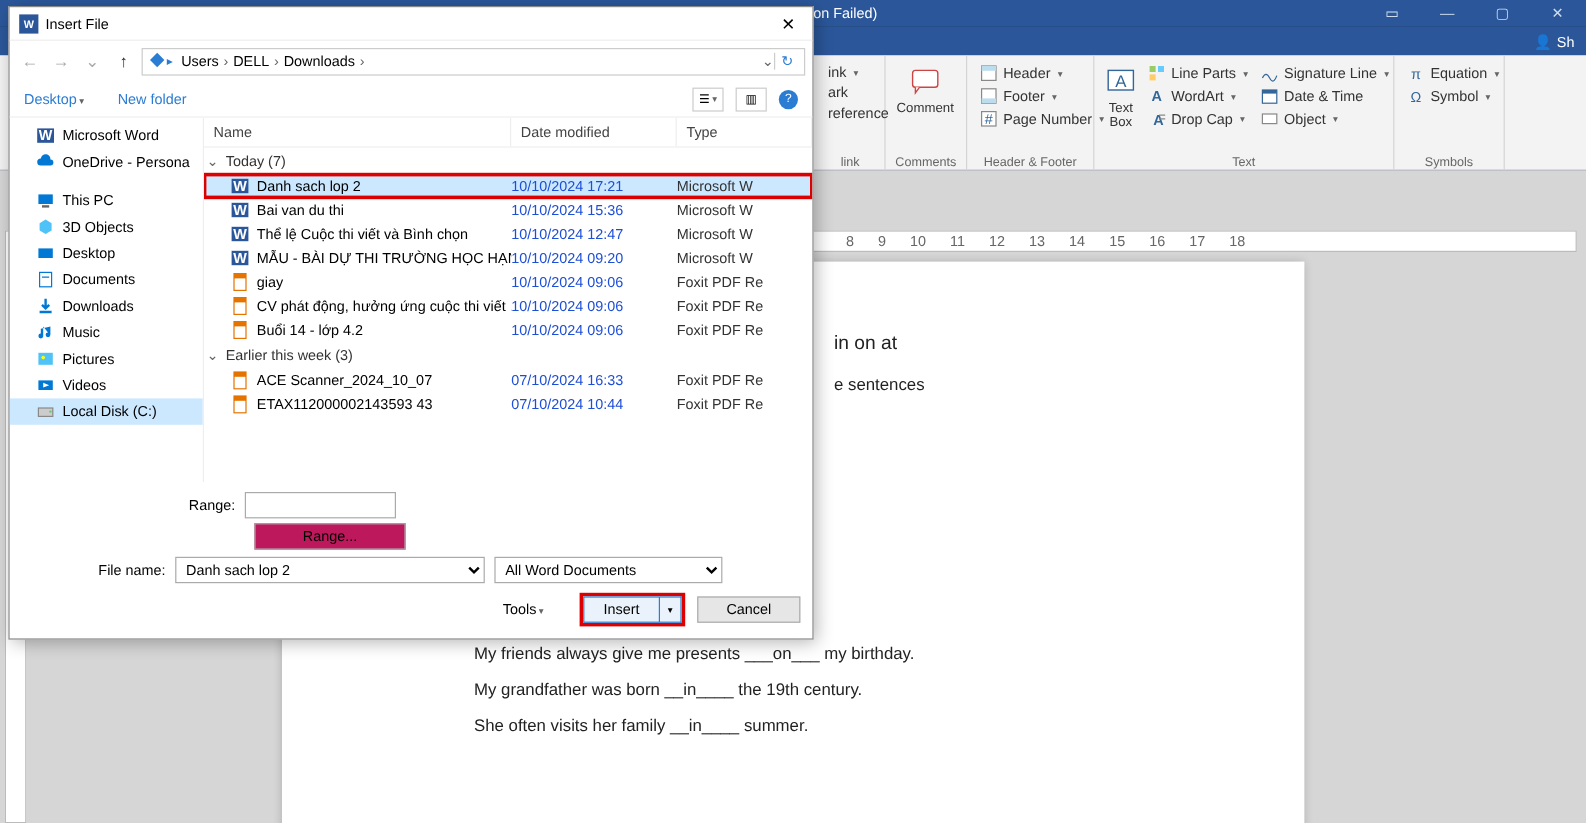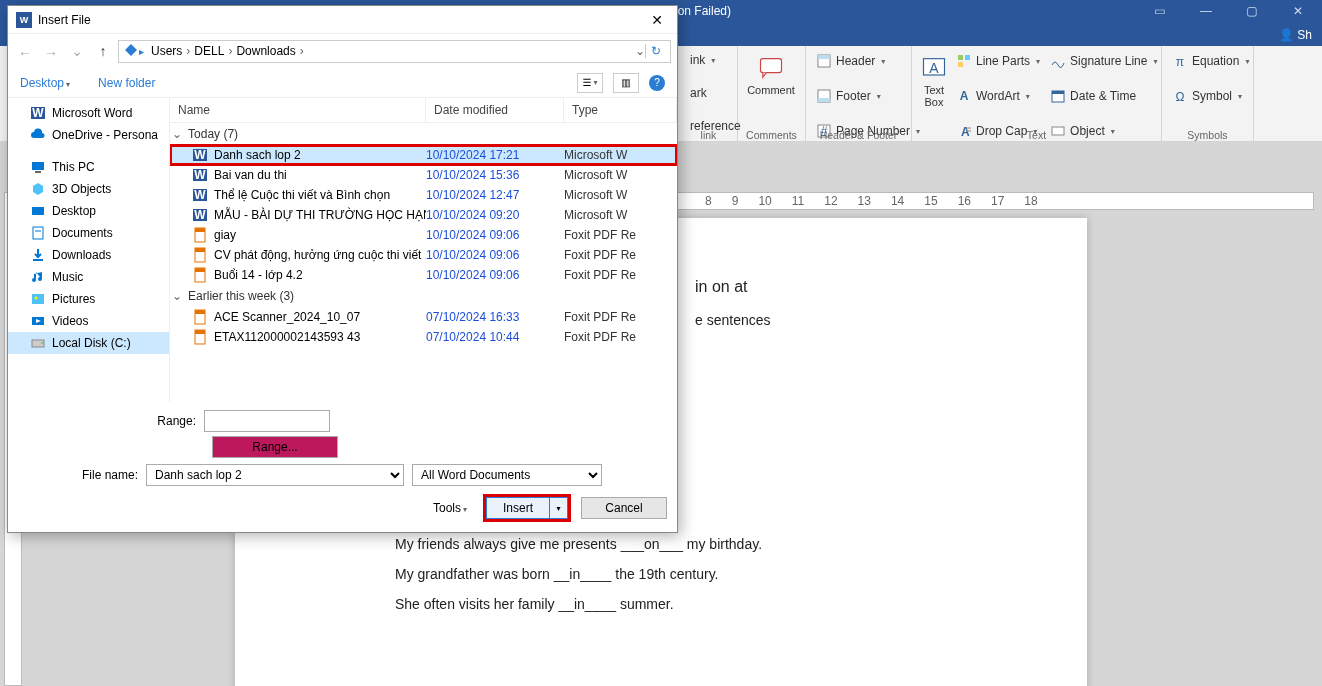--- a/index.html
+++ b/index.html
@@ -11,21 +11,21 @@
 .title-strip .wc { position:absolute; right:4px; display:flex; gap:6px; }
 .title-strip .wc span { width:40px; text-align:center; color:#cde; }
 .ribtabs { height:24px; background:#2b579a; display:flex; align-items:flex-end; }
 .ribtabs .tell { color:#fff; padding:2px 10px; font-size:12px; }
 .ribbon { height:96px; background:#f3f3f3; border-bottom:1px solid #d4d4d4; display:flex; padding-left:680px; }
 .rgrp { border-right:1px solid #d4d4d4; padding:4px 8px 2px; display:flex; flex-direction:column; position:relative; }
 .rgrp .gl { position:absolute; bottom:0; left:0; right:0; text-align:center; font-size:10.5px; color:#666; }
 .rbody { flex:1; display:flex; gap:6px; align-items:flex-start; padding-top:2px; }
 .ritem { display:flex; align-items:center; gap:4px; font-size:12px; color:#333; padding:1px 2px; white-space:nowrap; }
 .ritem .ic { width:16px; height:16px; display:inline-block; }
-.rcol { display:flex; flex-direction:column; gap:17px; }
+.rcol { display:flex; flex-direction:column; gap:1px; }
 .bigbtn { display:flex; flex-direction:column; align-items:center; width:50px; padding-top:2px; }
 .bigbtn .bic { width:28px; height:28px; }
 .bigbtn .blb { font-size:11px; color:#333; margin-top:2px; text-align:center; }
 .dd::after { content:"▾"; font-size:8px; color:#666; margin-left:2px; }
 .share { position:absolute; right:4px; top:26px; background:#2b579a; color:#fff; padding:2px 6px; font-size:12px; }
 
 .doc-area { position:absolute; top:142px; right:0; left:0; bottom:0; background:#d6d6d6; overflow:hidden; }
 .rulerv { position:absolute; left:4px; top:50px; width:18px; bottom:0; background:#fff; border:1px solid #bbb; }
 .rulerh { position:absolute; top:50px; left:24px; right:8px; height:18px; background:#fff; border:1px solid #bbb; display:flex; align-items:center; padding-left:680px; color:#666; font-size:9px; gap:20px; }
 .page { position:absolute; top:76px; left:235px; width:852px; bottom:-100px; background:#fff; box-shadow:0 0 8px rgba(0,0,0,.2); padding:60px 80px 20px 160px; }
@@ -78,21 +78,21 @@
 .dlg-foot .rrow { display:flex; align-items:center; margin:4px 0; }
 .dlg-foot .lbl { width:186px; text-align:right; padding-right:8px; font-size:12px; }
 .dlg-foot input.rng { width:126px; height:22px; border:1px solid #aaa; padding:0 4px; font-size:12px; }
 .dlg-foot .rbtn { width:126px; height:22px; border:1px solid #aaa; background:#be185d; font-size:12px; text-align:center; line-height:20px; margin-left:194px; cursor:pointer; }
 .dlg-foot .fnrow { display:flex; align-items:center; margin-top:6px; gap:8px; }
 .dlg-foot .fnrow .lbl2 { width:120px; text-align:right; font-size:12px; }
 .dlg-foot select { height:22px; border:1px solid #aaa; font-size:12px; padding:0 4px; background:#fff; }
 .dlg-foot .fn { width:258px; }
 .dlg-foot .ft { width:190px; }
 .dlg-foot .brow { display:flex; justify-content:flex-end; align-items:center; gap:10px; margin-top:8px; }
-.dlg-foot .tools { font-size:12px; margin-right:6px; }
+.dlg-foot .tools { font-size:12px; margin-right:20px; }
 .dlg-foot .ibtn { display:flex; border:3px solid #d00; }
 .dlg-foot .ibtn button { height:22px; border:1px solid #2b7cd3; background:#eaf3fb; font-size:12px; padding:0 16px; cursor:pointer; }
 .dlg-foot .ibtn .sp2 { width:18px; border:1px solid #2b7cd3; border-left:0; background:#eaf3fb; display:flex; align-items:center; justify-content:center; font-size:8px; }
 .dlg-foot .cbtn { height:22px; width:86px; border:1px solid #aaa; background:#e6e6e6; font-size:12px; cursor:pointer; }
 
 svg { display:block; }
 </style>
 </head>
 <body>
 

